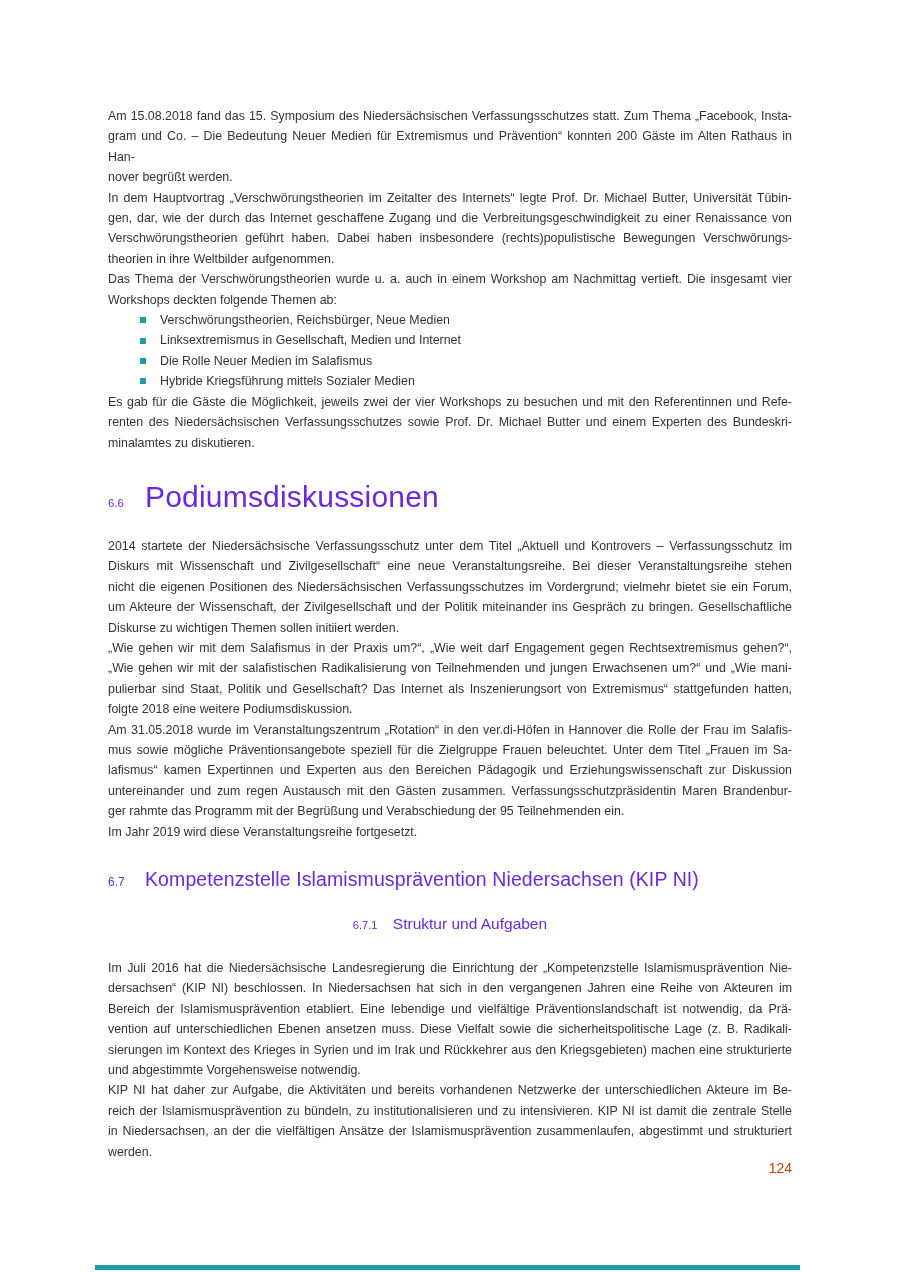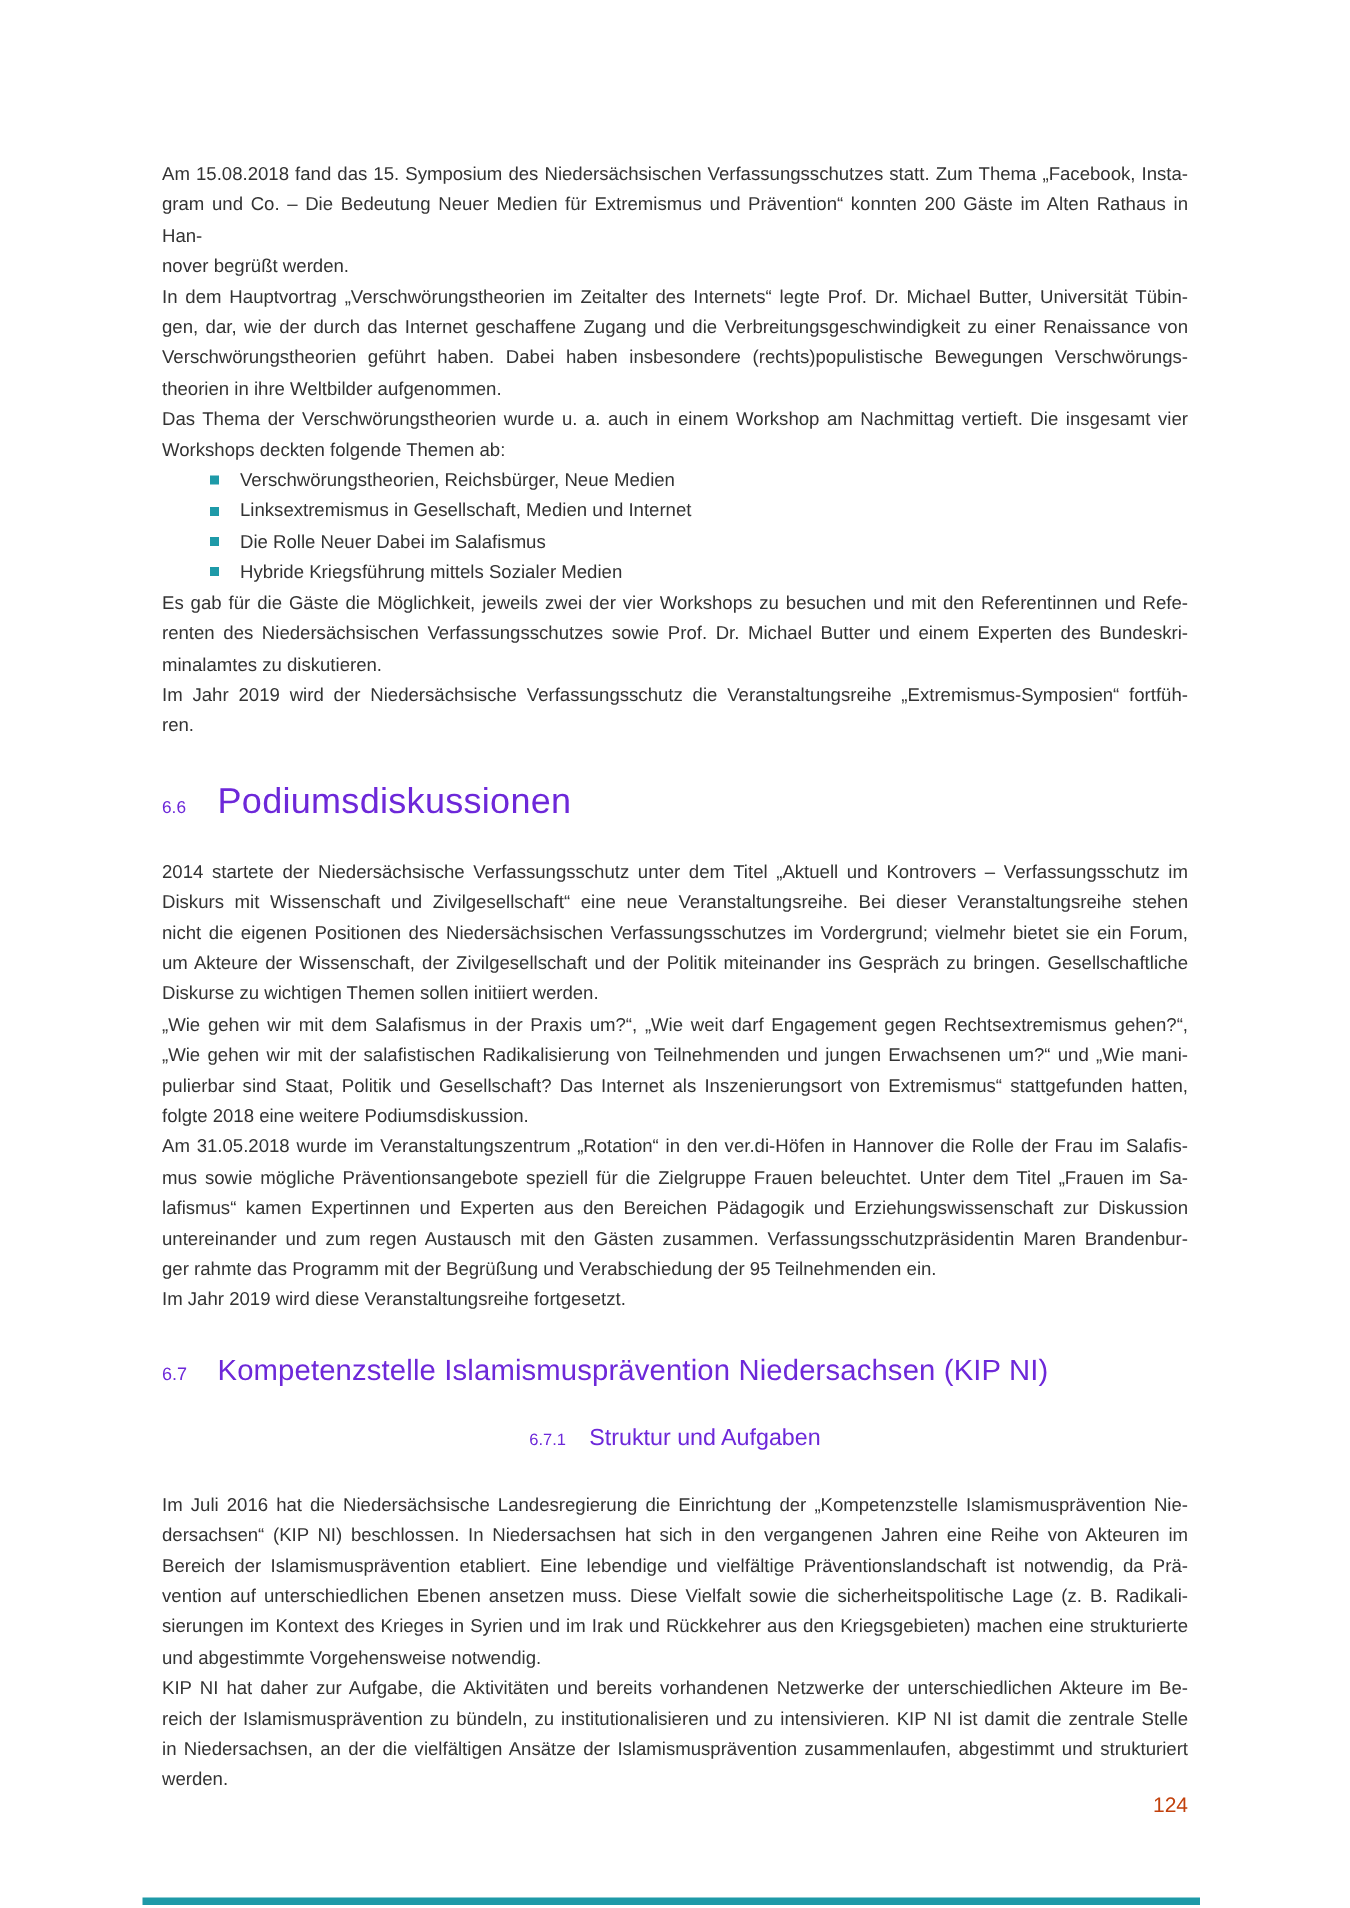--- a/index.html
+++ b/index.html
@@ -21,21 +21,21 @@
   .bullet-item { display: flex; align-items: center; }
   .bullet-sq {
     width: 6px; height: 6px; flex: none;
     margin-left: 32px; margin-right: 14px;
     background: #1E9AA8;
   }
   .heading { display: flex; align-items: baseline; color: #6d28d9; font-weight: 400; }
   .heading .hnum { flex: none; }
   .h1 { margin: 27px 0 22px 0; }
   .h1 .hnum { font-size: 11.5px; width: 37px; }
-  .h1 .htext { font-size: 24px; letter-spacing: 0.2px; }
+  .h1 .htext { font-size: 30px; letter-spacing: 0.2px; }
   .h2 { margin: 26px 0 0 0; }
   .h2 .hnum { font-size: 12px; width: 37px; }
   .h2 .htext { font-size: 19.5px; letter-spacing: 0.1px; }
   .h3 { margin: 24px 0 25px 0; justify-content: center; }
   .h3 .hnum { font-size: 11px; width: 40px; }
   .h3 .htext { font-size: 15.5px; }
   .pagenum {
     text-align: right;
     font-size: 14px;
     color: #c2410c;
@@ -75,38 +75,34 @@
       <div class="bullet-item">
         <span class="bullet-sq"></span>
         <span>Verschwörungstheorien, Reichsbürger, Neue Medien</span>
       </div>
       <div class="bullet-item">
         <span class="bullet-sq"></span>
         <span>Linksextremismus in Gesellschaft, Medien und Internet</span>
       </div>
       <div class="bullet-item">
         <span class="bullet-sq"></span>
-        <span>Die Rolle Neuer Dabei im Salafismus</span>
+        <span>Die Rolle Neuer Medien im Salafismus</span>
       </div>
       <div class="bullet-item">
         <span class="bullet-sq"></span>
         <span>Hybride Kriegsführung mittels Sozialer Medien</span>
       </div>
     </div>
 
   <div class="para">
       <div class="pline just">Es gab für die Gäste die Möglichkeit, jeweils zwei der vier Workshops zu besuchen und mit den Referentinnen und Refe-</div>
       <div class="pline just">renten des Niedersächsischen Verfassungsschutzes sowie Prof. Dr. Michael Butter und einem Experten des Bundeskri-</div>
       <div class="pline">minalamtes zu diskutieren.</div>
     </div>
 
-  <div class="para">
-      <div class="pline just">Im Jahr 2019 wird der Niedersächsische Verfassungsschutz die Veranstaltungsreihe „Extremismus-Symposien“ fortfüh-</div>
-      <div class="pline">ren.</div>
-    </div>
 
   <div class="heading h1">
     <span class="hnum">6.6</span>
     <span class="htext">Podiumsdiskussionen</span>
   </div>
 
   <div class="para">
       <div class="pline just">2014 startete der Niedersächsische Verfassungsschutz unter dem Titel „Aktuell und Kontrovers – Verfassungsschutz im</div>
       <div class="pline just">Diskurs mit Wissenschaft und Zivilgesellschaft“ eine neue Veranstaltungsreihe. Bei dieser Veranstaltungsreihe stehen</div>
       <div class="pline just">nicht die eigenen Positionen des Niedersächsischen Verfassungsschutzes im Vordergrund; vielmehr bietet sie ein Forum,</div>

